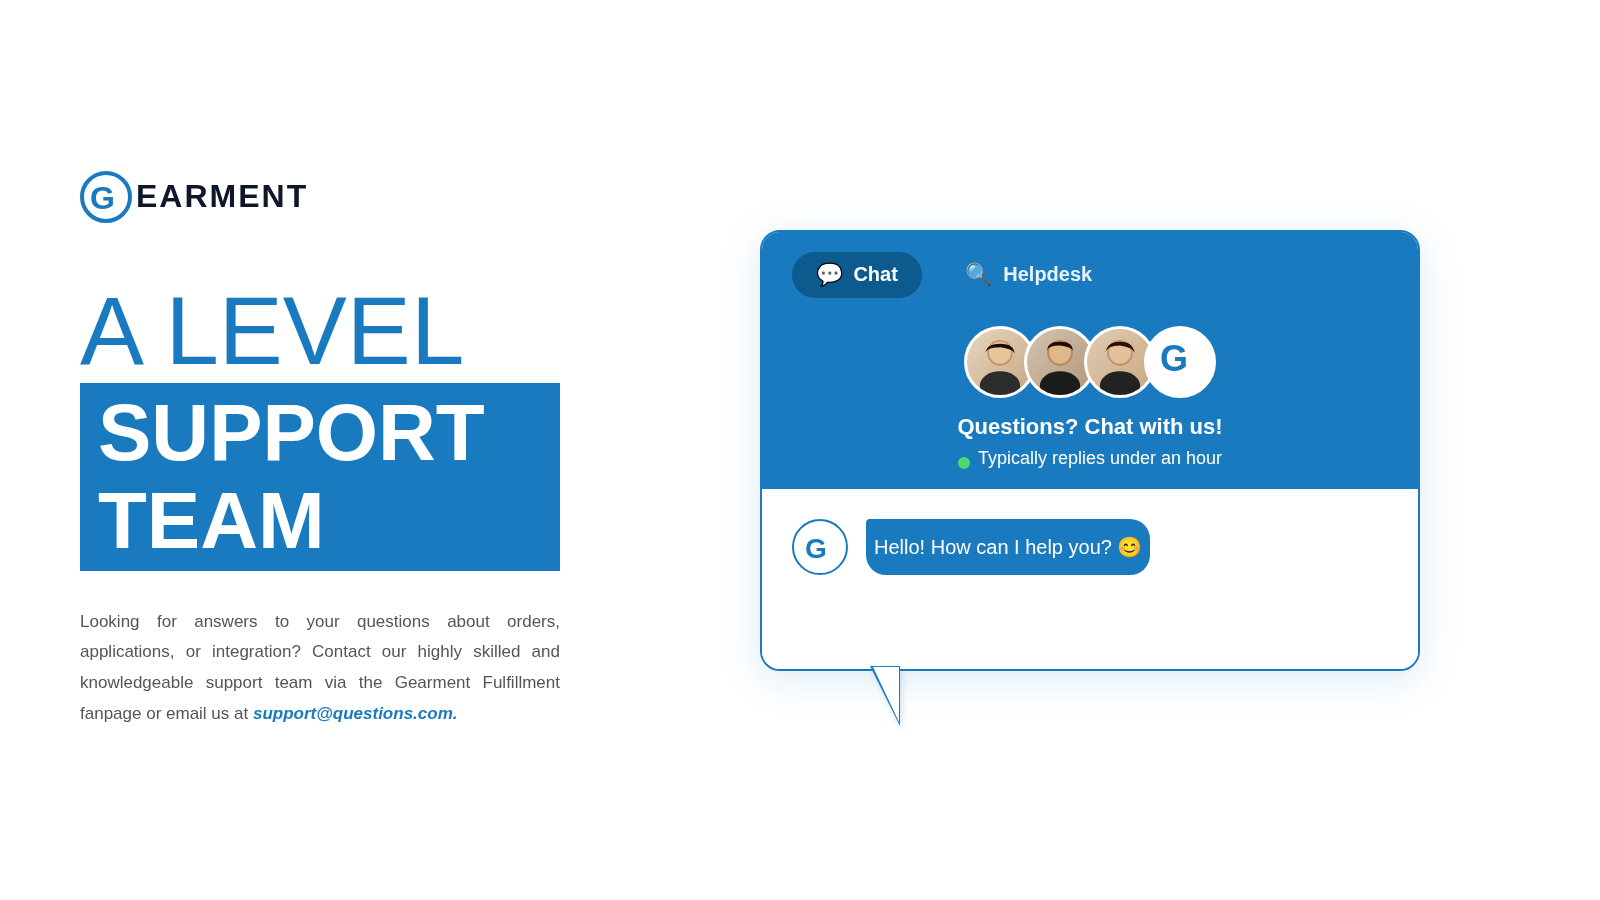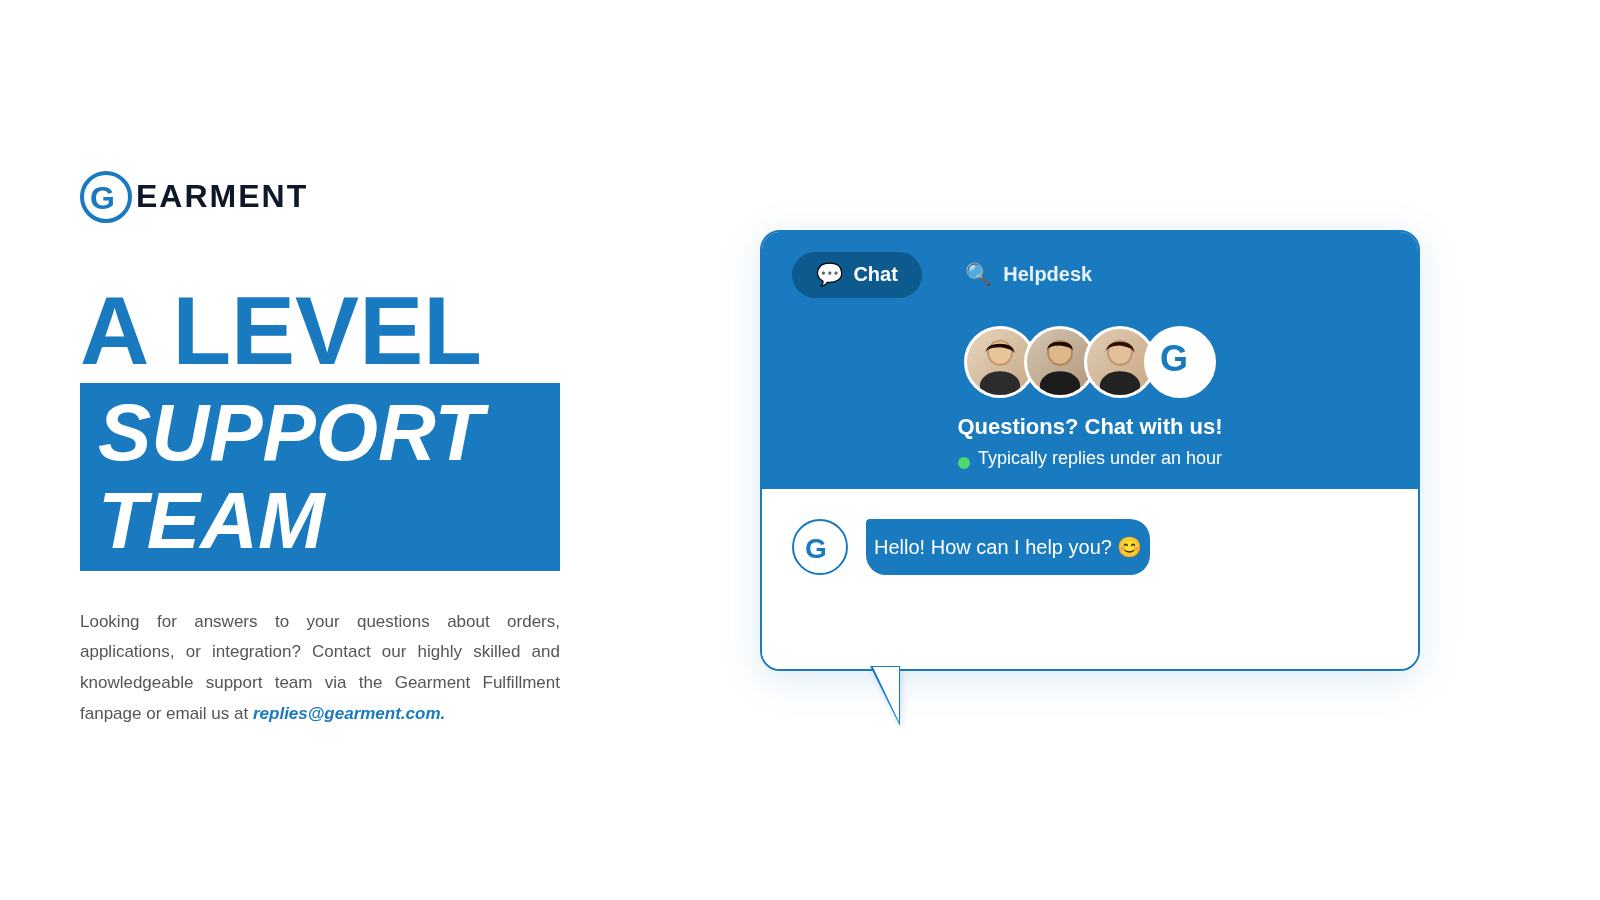--- a/index.html
+++ b/index.html
@@ -44,21 +44,21 @@
     .logo-text {
       font-size: 32px;
       font-weight: 700;
       color: #0f172a;
       letter-spacing: 2px;
       text-transform: uppercase;
     }
 
     .headline-a {
       font-size: 96px;
-      font-weight: 700;
+      font-weight: 400;
       color: #1a7abf;
       line-height: 1;
       display: block;
       margin-bottom: 4px;
     }
 
     .description {
       font-size: 17px;
       color: #555;
       line-height: 1.8;
@@ -309,27 +309,27 @@
       <svg width="40" height="40" viewBox="0 0 40 40">
         <text x="4" y="32" font-size="32" font-weight="900" fill="#1a7abf" font-family="Arial">G</text>
       </svg>
     </div>
     <span class="logo-text">EARMENT</span>
   </div>
 
   <div>
     <span class="headline-a">A LEVEL</span>
     <div style="display:inline-block; background:#1a7abf; padding: 6px 18px; margin-bottom: 36px;">
-      <span style="font-size:80px; font-weight:900; color:#ffffff; line-height:1.1; display:block;font-style:italic;">SUPPORT TEAM</span>
+      <span style="font-size:80px; font-weight:900; color:#ffffff; line-height:1.1; display:block;">SUPPORT TEAM</span>
     </div>
   </div>
 
   <p class="description">
     
-    Looking for answers to your questions about orders, applications, or integration? Contact our highly skilled and knowledgeable support team via the Gearment Fulfillment fanpage or email us at <span class="email">replies@gearment.com.</span>
+    Looking for answers to your questions about orders, applications, or integration? Contact our highly skilled and knowledgeable support team via the Gearment Fulfillment fanpage or email us at <span class="email">support@questions.com.</span>
   </p>
 </div>
 
 <div class="right-panel">
   <div class="chat-bubble-wrapper">
 
     <div class="chat-bubble-tail"></div>
     <div class="chat-bubble-tail-inner"></div>
 
     <div class="chat-bubble">

